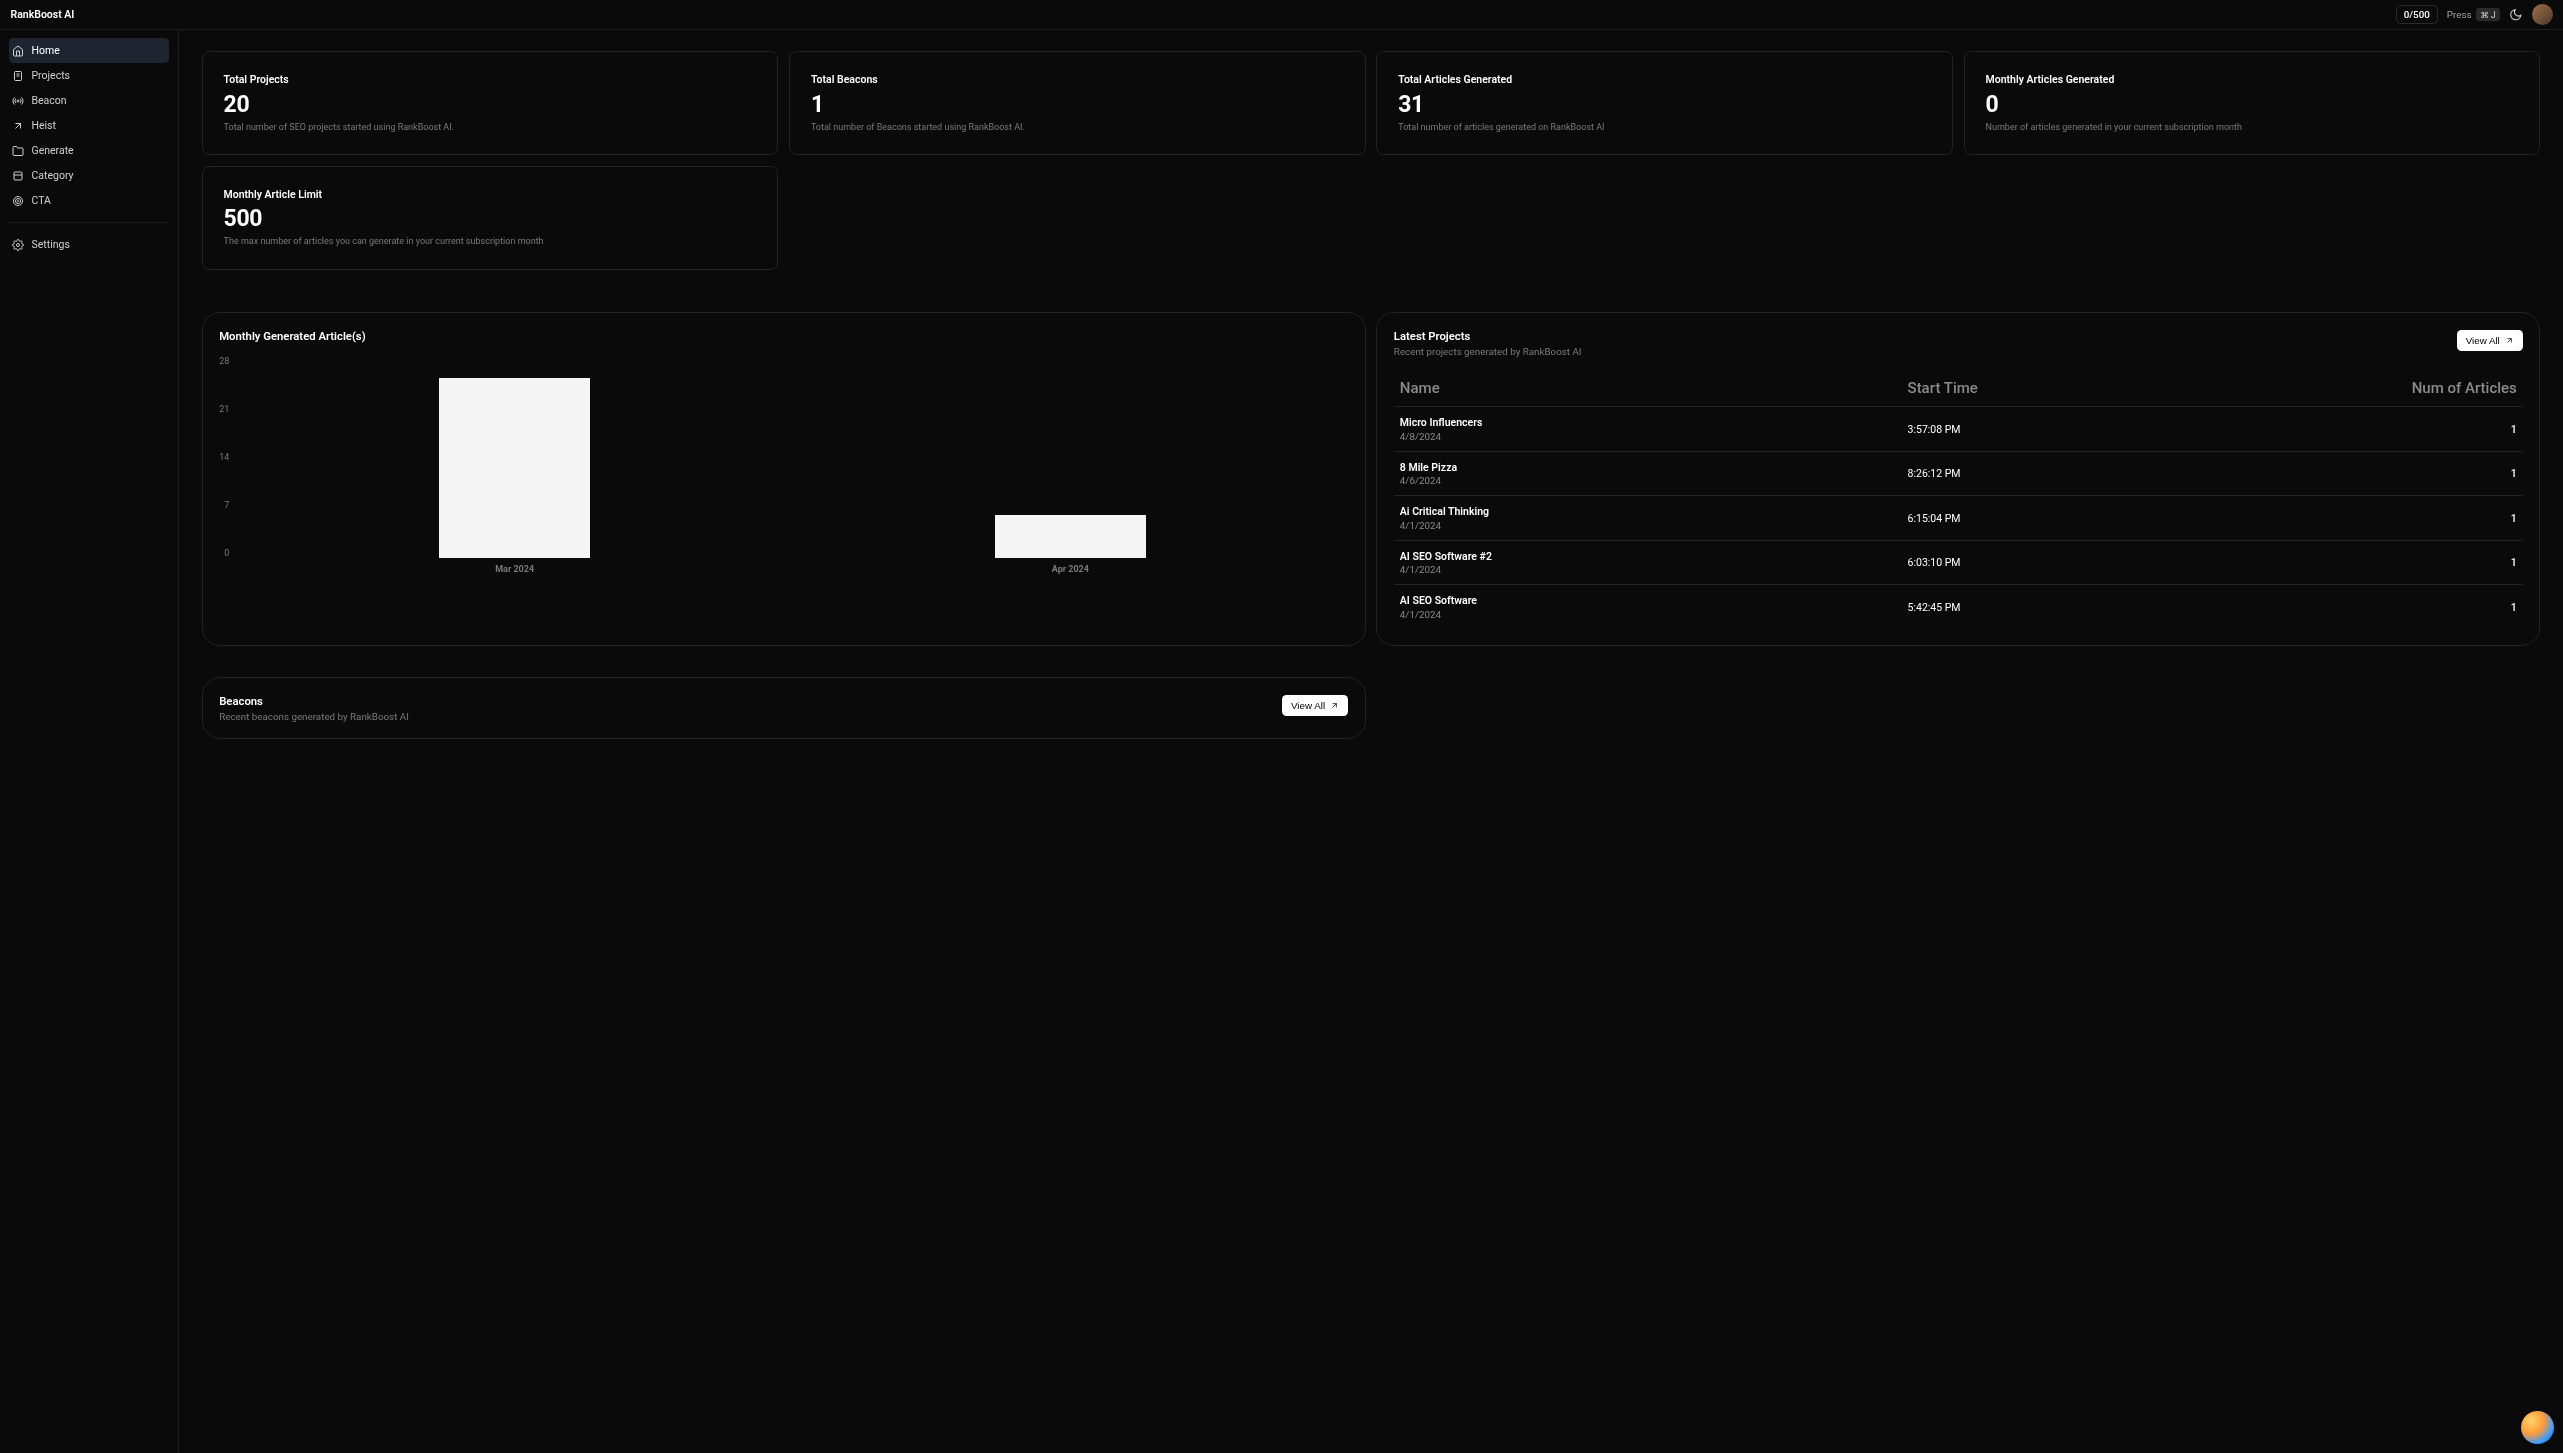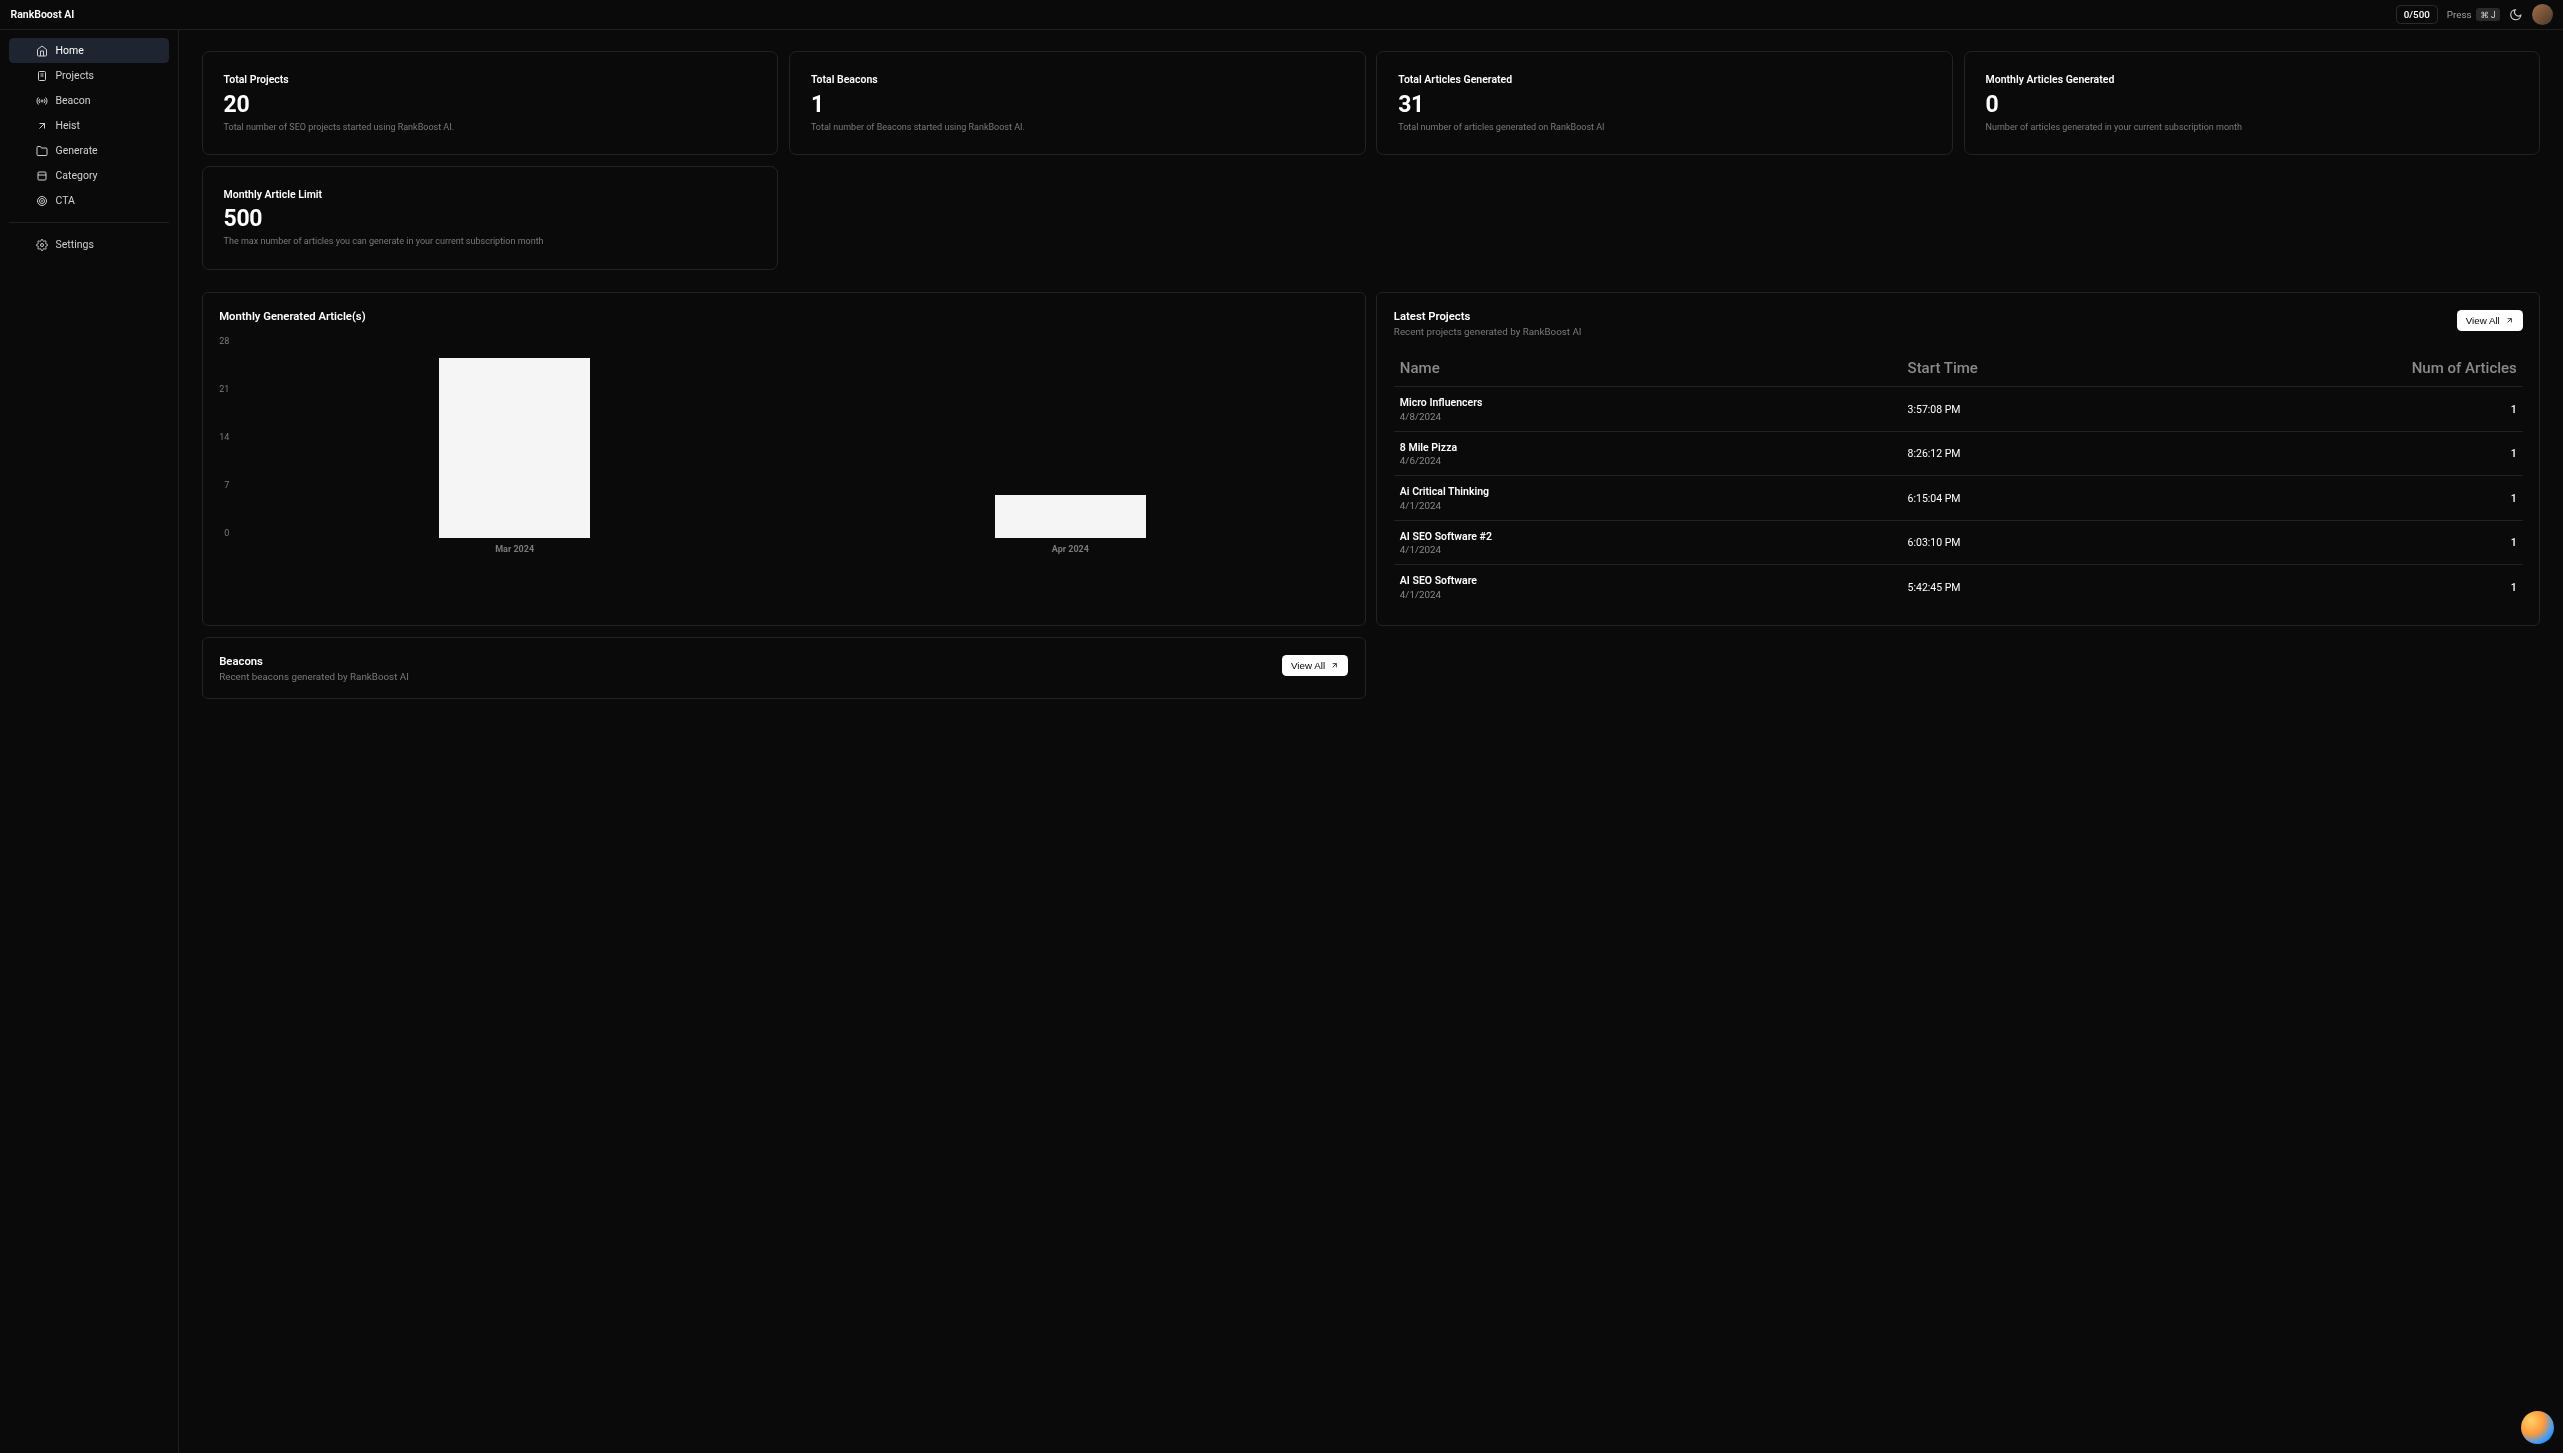--- a/index.html
+++ b/index.html
@@ -53,21 +53,21 @@
       border-right: 0.8px solid #1f1f1f;
       padding: 38px 9px 9px 9px;
       display: flex;
       flex-direction: column;
       gap: 1.5px;
     }
     .nav-item {
       display: flex;
       align-items: center;
       gap: 7.5px;
-      padding: 6px 27px;
+      padding: 6px 3px;
       border-radius: 4.5px;
       cursor: pointer;
       font-size: 10.5px;
       color: #d0d0d0;
     }
     .nav-item.active { background: #1e2430; color: #fff; }
     .nav-icon { width:12px; height:12px; display:flex; align-items:center; justify-content:center; color:#d0d0d0; flex-shrink:0; }
     .nav-divider { border: none; border-top: 0.8px solid #1f1f1f; margin: 7.5px 0; }
 
     
@@ -88,21 +88,21 @@
       padding: 21px;
       background: #0a0a0a;
     }
     .stat-title { font-size: 10.5px; font-weight: 600; color: #fff; margin-bottom: 4.5px; }
     .stat-value { font-size: 23px; font-weight: 700; margin-bottom: 3px; letter-spacing: -0.4px; }
     .stat-desc { font-size: 9px; color: #7a7a7a; line-height: 1.4; }
     .stats-row2 { display: grid; grid-template-columns: repeat(4, 1fr); gap: 10.5px; margin-bottom: 22.6px; }
 
     
     .panels-row { display: grid; grid-template-columns: 1fr 1fr; gap: 10.5px; margin-bottom: 10.5px; }
-    .panel { border: 0.8px solid #232323; border-radius: 6px; padding: 16.6px; background:#0a0a0a; }
+    .panel { border: 0.8px solid #232323; border-radius: 18px; padding: 16.6px; background:#0a0a0a;margin-top:20px; }
     .panel-title { font-size: 11.3px; font-weight: 600; margin-bottom: 13.5px; }
     .panel-header { display:flex; justify-content:space-between; align-items:flex-start; margin-bottom:13.5px; }
     .panel-sub { font-size: 9.8px; color: #7a7a7a; margin-top: 3px; }
     .view-all-btn {
       background: #fff; color: #000;
       border: none; border-radius: 4.5px;
       padding: 5.3px 9px;
       font-size: 9.8px; font-weight: 500;
       display: inline-flex; align-items: center; gap: 5px;
       cursor: pointer;

